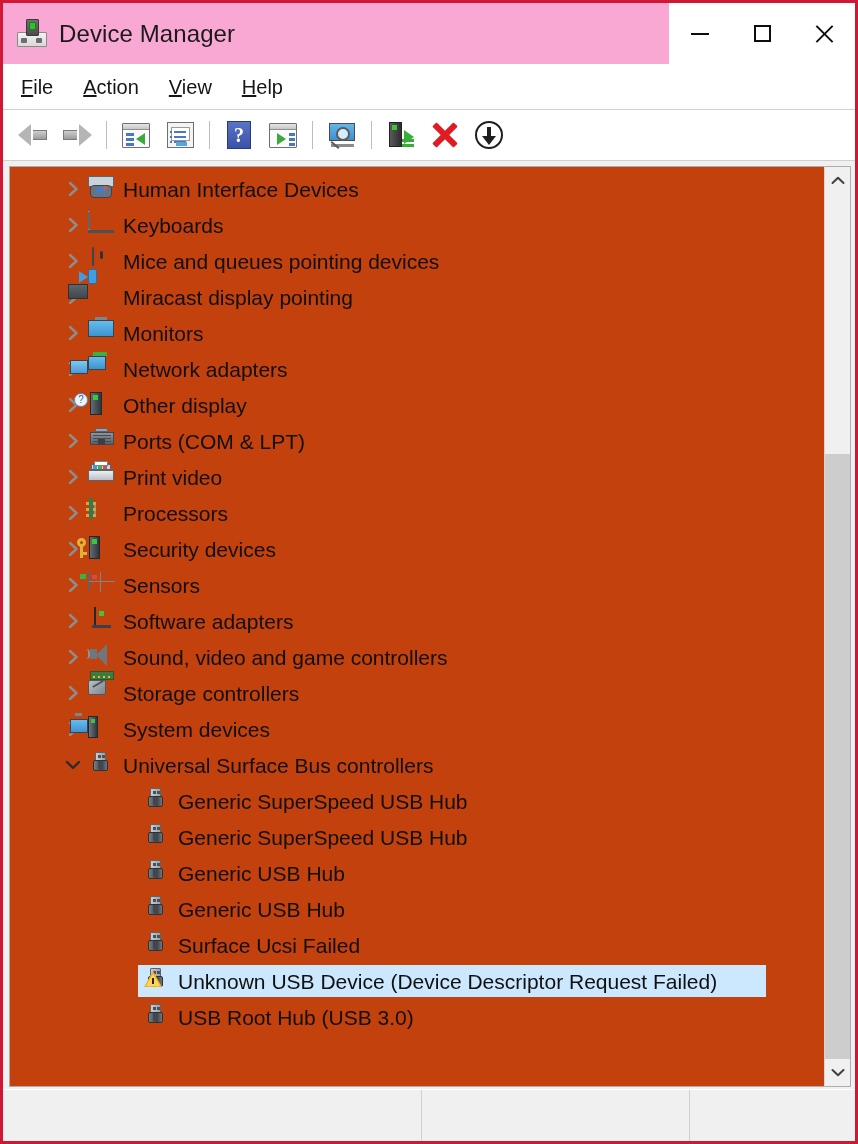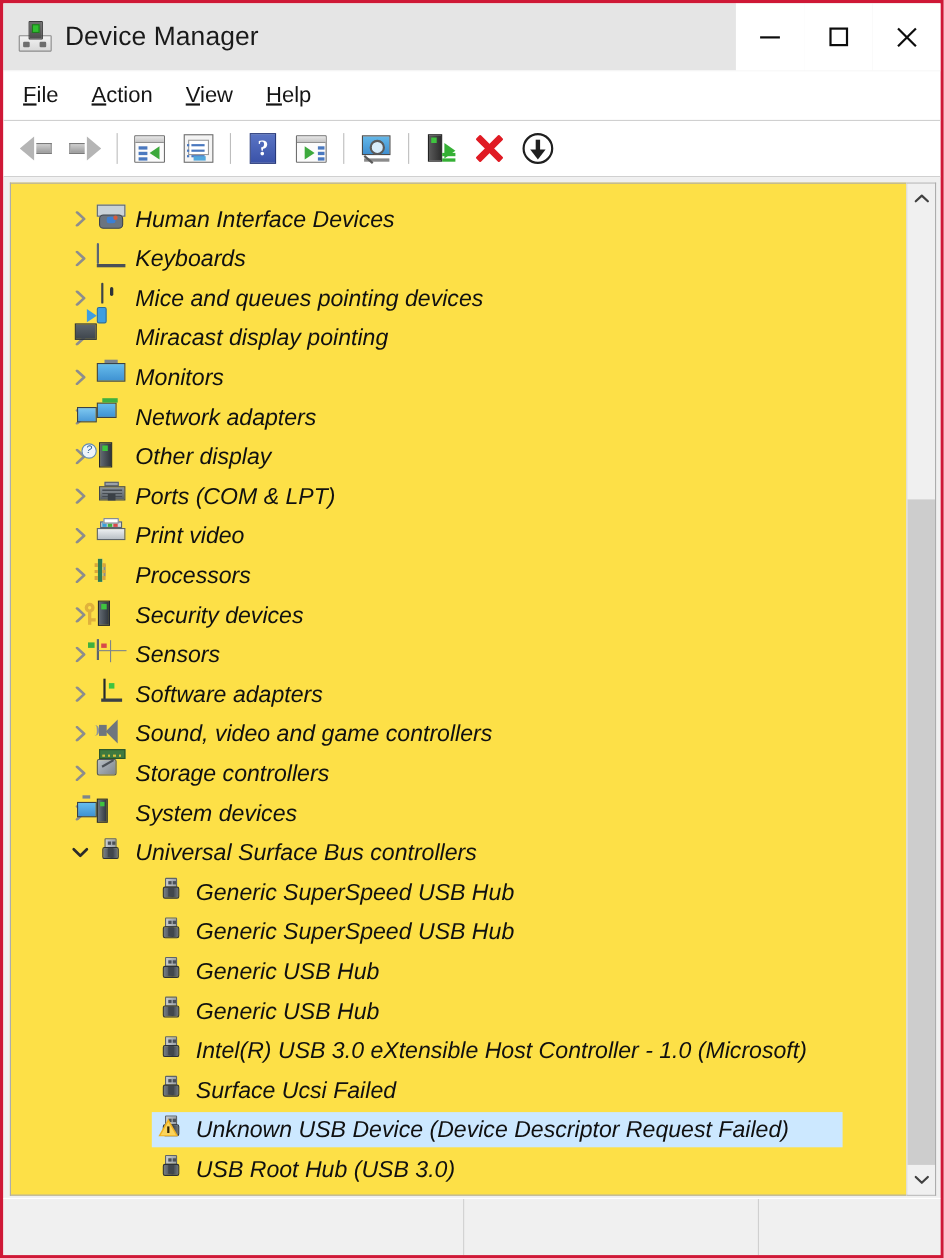--- a/index.html
+++ b/index.html
@@ -17,21 +17,21 @@
     display: flex;
     flex-direction: column;
   }
 
   
   #titlebar {
     height: 62px;
     flex: 0 0 62px;
     display: flex;
     align-items: center;
-    background: #e5e5e5;
+    background: #f9a8d4;
     border-bottom: 1px solid #ffffff;
   }
   #title-icon {
     width: 30px; height: 30px;
     margin-left: 14px; margin-right: 12px;
     position: relative;
     flex: 0 0 30px;
   }
   #title-icon .base {
     position: absolute; left: 0; bottom: 2px;
@@ -296,27 +296,26 @@
   
   #content {
     flex: 1 1 auto;
     display: flex;
     background: #f0f0f0;
     padding: 5px 4px 2px 6px;
     min-height: 0;
   }
   #tree-panel {
     flex: 1 1 auto;
-    background: #fde047;
+    background: #c2410c;
     border: 1px solid #adadad;
     border-right: none;
     position: relative;
     overflow: hidden;
-    padding-top: 14px;
-    font-style: italic;
+    padding-top: 4px;
   }
   .row {
     height: 36px;
     display: flex;
     align-items: center;
     position: relative;
     cursor: default;
     white-space: nowrap;
   }
   .row .chev {
@@ -792,24 +791,20 @@
       <div class="row child">
         <span class="ico"><span class="i-usb"><span class="hd2"></span><span class="bd2"></span><span class="cb"></span></span></span>
         <span class="lbl">Generic USB Hub</span>
       </div>
 
       <div class="row child">
         <span class="ico"><span class="i-usb"><span class="hd2"></span><span class="bd2"></span><span class="cb"></span></span></span>
         <span class="lbl">Generic USB Hub</span>
       </div>
 
-      <div class="row child">
-        <span class="ico"><span class="i-usb"><span class="hd2"></span><span class="bd2"></span><span class="cb"></span></span></span>
-        <span class="lbl">Intel(R) USB 3.0 eXtensible Host Controller - 1.0 (Microsoft)</span>
-      </div>
 
       <div class="row child">
         <span class="ico"><span class="i-usb"><span class="hd2"></span><span class="bd2"></span><span class="cb"></span></span></span>
         <span class="lbl">Surface Ucsi Failed</span>
       </div>
 
       <div class="row child sel">
         <span class="hl" style="width:628px"></span>
         <span class="ico"><span class="i-usb"><span class="hd2"></span><span class="bd2"></span><span class="cb"></span><span class="warn"></span><span class="warn-in"></span><span class="warn-ex"></span></span></span>
         <span class="lbl">Unknown USB Device (Device Descriptor Request Failed)</span>

